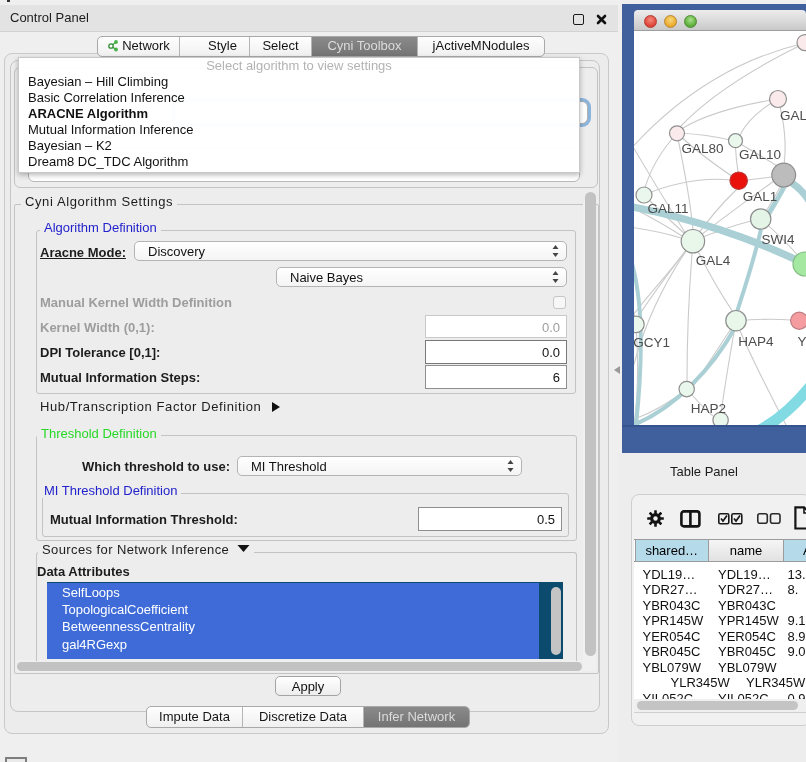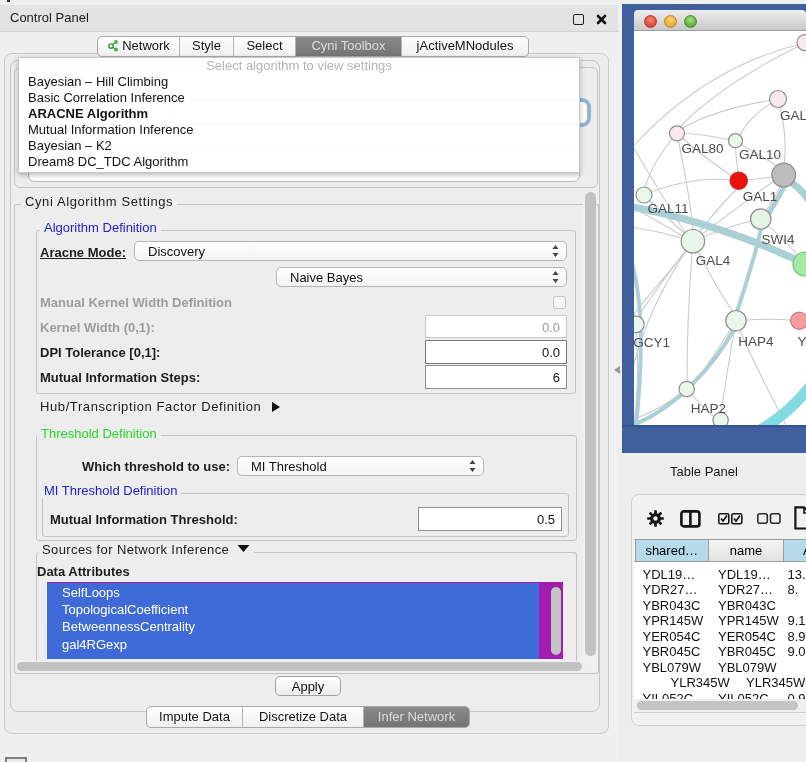--- a/index.html
+++ b/index.html
@@ -53,21 +53,21 @@
 
   <div class="tabbar" style="left:97px;top:36px;height:19px;">
     <div class="tab first" style="width:81px;">
       <svg width="12" height="13" style="vertical-align:-2px;margin-right:3px;">
         <line x1="4" y1="7" x2="9" y2="3" stroke="#3aa03a" stroke-width="1.1"></line>
         <line x1="4" y1="7" x2="9" y2="10.5" stroke="#3aa03a" stroke-width="1.1"></line>
         <circle cx="4" cy="7" r="2.2" fill="#fff" stroke="#2e8b2e" stroke-width="1.3"></circle>
         <circle cx="9" cy="3" r="1.9" fill="#47b347"></circle>
         <circle cx="9" cy="10.5" r="1.9" fill="#47b347"></circle>
       </svg>Network</div>
-    <div class="tab" style="width:53px;">Style</div>
+    <div class="tab" style="width:53px;padding-left:16px;">Style</div>
     <div class="tab" style="width:61px;">Select</div>
     <div class="tab sel" style="width:105px;">Cyni Toolbox</div>
     <div class="tab" style="width:126px;">jActiveMNodules</div>
   </div>
 
   <div class="gbox" style="left:14px;top:67px;width:582px;height:119px;border-radius:6px;"></div>
 
   <div class="abs" style="left:175px;top:101px;width:413px;height:23px;border-radius:6px;
        background:#fff;border:1px solid #b0b0b0;box-shadow:0 0 0 3px rgba(121,169,217,0.85);box-sizing:border-box;"></div>
 
@@ -113,42 +113,42 @@
 
   <div class="abs lbl" style="left:40px;top:399px;letter-spacing:0.6px;">Hub/Transcription Factor Definition
     <svg width="10" height="12" style="vertical-align:-2px;margin-left:5px;">
         <path d="M1,1 L9,6 L1,11 Z" fill="#111"></path>
       </svg>
   </div>
 
   <div class="gbox" style="left:36px;top:435px;width:539px;height:104px;"></div>
   <div class="gtitle" style="left:37px;top:425.5px;color:#28d828;">Threshold Definition</div>
   <div class="abs blbl" style="left:82px;top:459px;">Which threshold to use:</div>
-  <div class="combo" style="left:237px;top:456px;width:247px;height:20px;">
+  <div class="combo" style="left:237px;top:456px;width:285px;height:20px;">
     <span class="ctext">MI Threshold</span>
     <svg class="arrows" viewBox="0 0 7 12">
         <path d="M3.5,0 L6.5,4 H0.5 Z" fill="#444"></path>
         <path d="M3.5,12 L6.5,8 H0.5 Z" fill="#444"></path>
       </svg>
   </div>
   <div class="gbox" style="left:42px;top:493px;width:525px;height:42px;"></div>
   <div class="gtitle" style="left:40px;top:483px;color:#2222cc;">MI Threshold Definition</div>
   <div class="abs blbl" style="left:50px;top:512px;">Mutual Information Threshold:</div>
   <div class="field" style="left:418px;top:506.5px;width:144px;height:24px;border:1px solid #8f8f8f;box-sizing:border-box;">0.5</div>
 
   <div class="abs" style="left:36px;top:552px;width:539px;height:108px;border:1px solid #c3c3c3;
        border-bottom:none;border-radius:3px 3px 0 0;"></div>
   <div class="gtitle lbl" style="left:38px;top:542px;letter-spacing:0.4px;">Sources for Network Inference
     <svg width="13" height="9" style="vertical-align:1px;margin-left:4px;">
         <path d="M0.5,1 L12.5,1 L6.5,8 Z" fill="#111"></path>
       </svg>
   </div>
   <div class="abs blbl" style="left:37px;top:564px;">Data Attributes</div>
 
-  <div class="abs" style="left:47px;top:582px;width:516px;height:77px;background:#a21caf;overflow:hidden;">
+  <div class="abs" style="left:47px;top:582px;width:516px;height:77px;background:#0c4a6e;overflow:hidden;">
     <div style="position:absolute;left:0;top:1px;width:492px;height:86px;background:#3e6bd8;"></div>
     <div style="position:absolute;left:15px;top:2px;font-size:13px;color:#fff;line-height:17.2px;">
       SelfLoops<br>TopologicalCoefficient<br>BetweennessCentrality<br>gal4RGexp
     </div>
     <div style="position:absolute;left:504px;top:5px;width:10px;height:68px;background:#c4c4c4;border-radius:5px;"></div>
   </div>
 
   <div class="abs" style="left:275px;top:676px;width:66px;height:20px;border:1px solid #a3a3a3;border-radius:5px;
        background:linear-gradient(#ffffff,#ededed);text-align:center;line-height:19px;font-size:13px;color:#111;box-sizing:border-box;">Apply</div>
 

